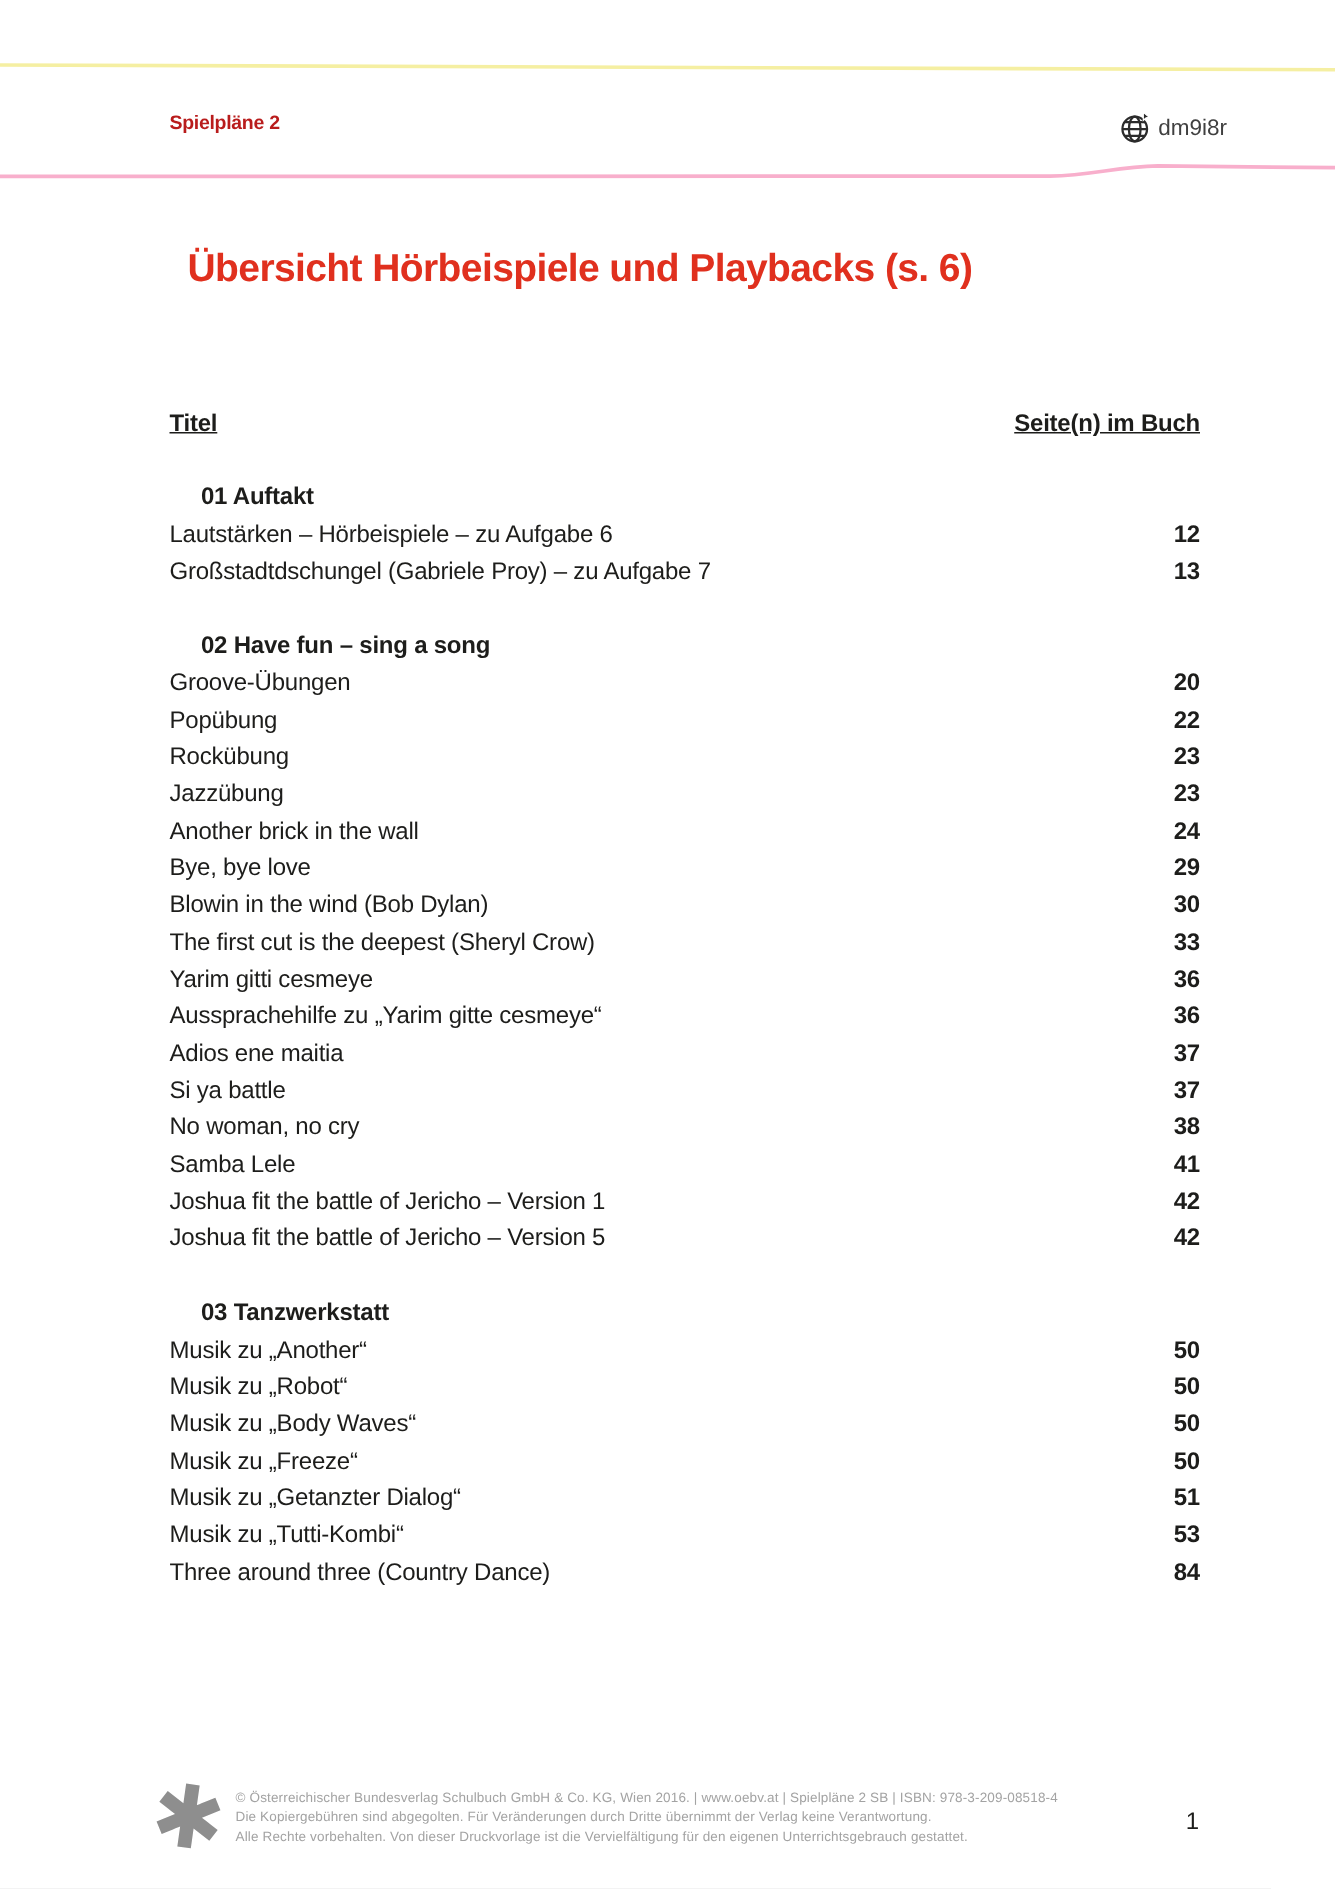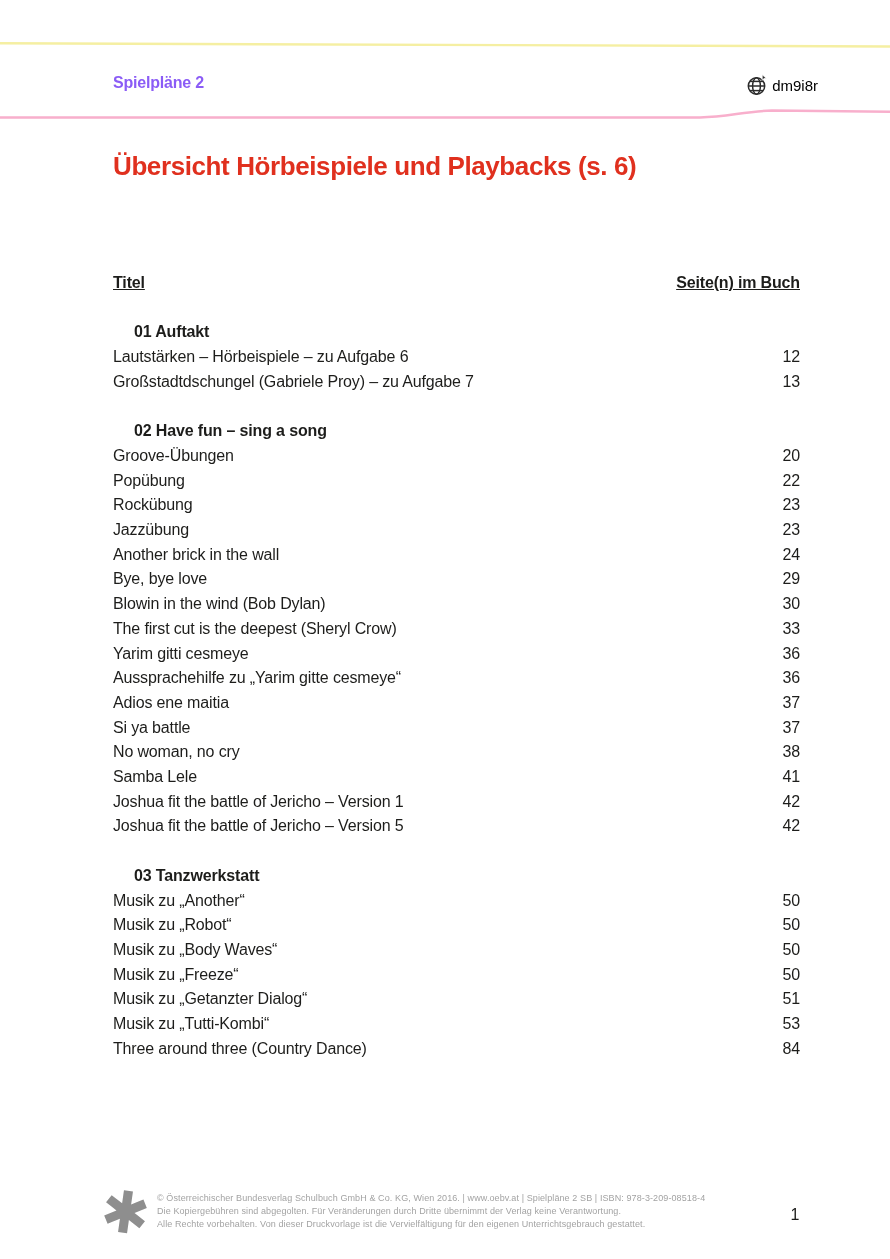--- a/index.html
+++ b/index.html
@@ -10,50 +10,50 @@
     background:#ffffff;
     font-family:"Liberation Sans",sans-serif;
     color:#1d1d1b;
     overflow:hidden;
   }
   svg.rule{position:absolute;left:0;top:0;pointer-events:none;}
 
   
   .brand{
     position:absolute;left:113px;top:74px;
-    font-size:16px;font-weight:600;color:#8b5cf6;
+    font-size:13px;font-weight:600;color:#b91c1c;
     letter-spacing:-0.2px;
   }
   .webcode{
     position:absolute;top:74px;right:72px;
     display:flex;align-items:center;gap:3px;
-    font-size:15px;color:#000000;
+    font-size:15px;color:#404040;
   }
   .webcode svg{display:block;}
 
   
   .doc-title{
     position:absolute;left:113px;top:151px;
     font-size:26px;font-weight:bold;color:#e0301e;
     letter-spacing:-0.4px;
-    margin:0;
+    margin:12px;
   }
 
   
   .toc{
     position:absolute;left:113px;top:271px;width:687px;
     font-size:16px;line-height:24.7px;
     letter-spacing:-0.15px;
   }
   .toc-header{display:flex;justify-content:space-between;font-weight:bold;text-decoration:underline;}
   .section{margin-top:24.7px;}
   .section-heading{font-weight:bold;margin-left:21px;}
   .row{display:flex;justify-content:space-between;align-items:flex-end;}
   .row-title{white-space:nowrap;}
-  .row-page{text-align:right;}
+  .row-page{text-align:right;font-weight:bold;}
 
   
   .logo{
     position:absolute;left:101px;top:1184px;width:52px;height:58px;
     color:#8e8e8e;font-size:58px;line-height:58px;
     transform:rotate(8deg);
     user-select:none;
   }
   .footer-text{
     position:absolute;left:157px;top:1192px;

